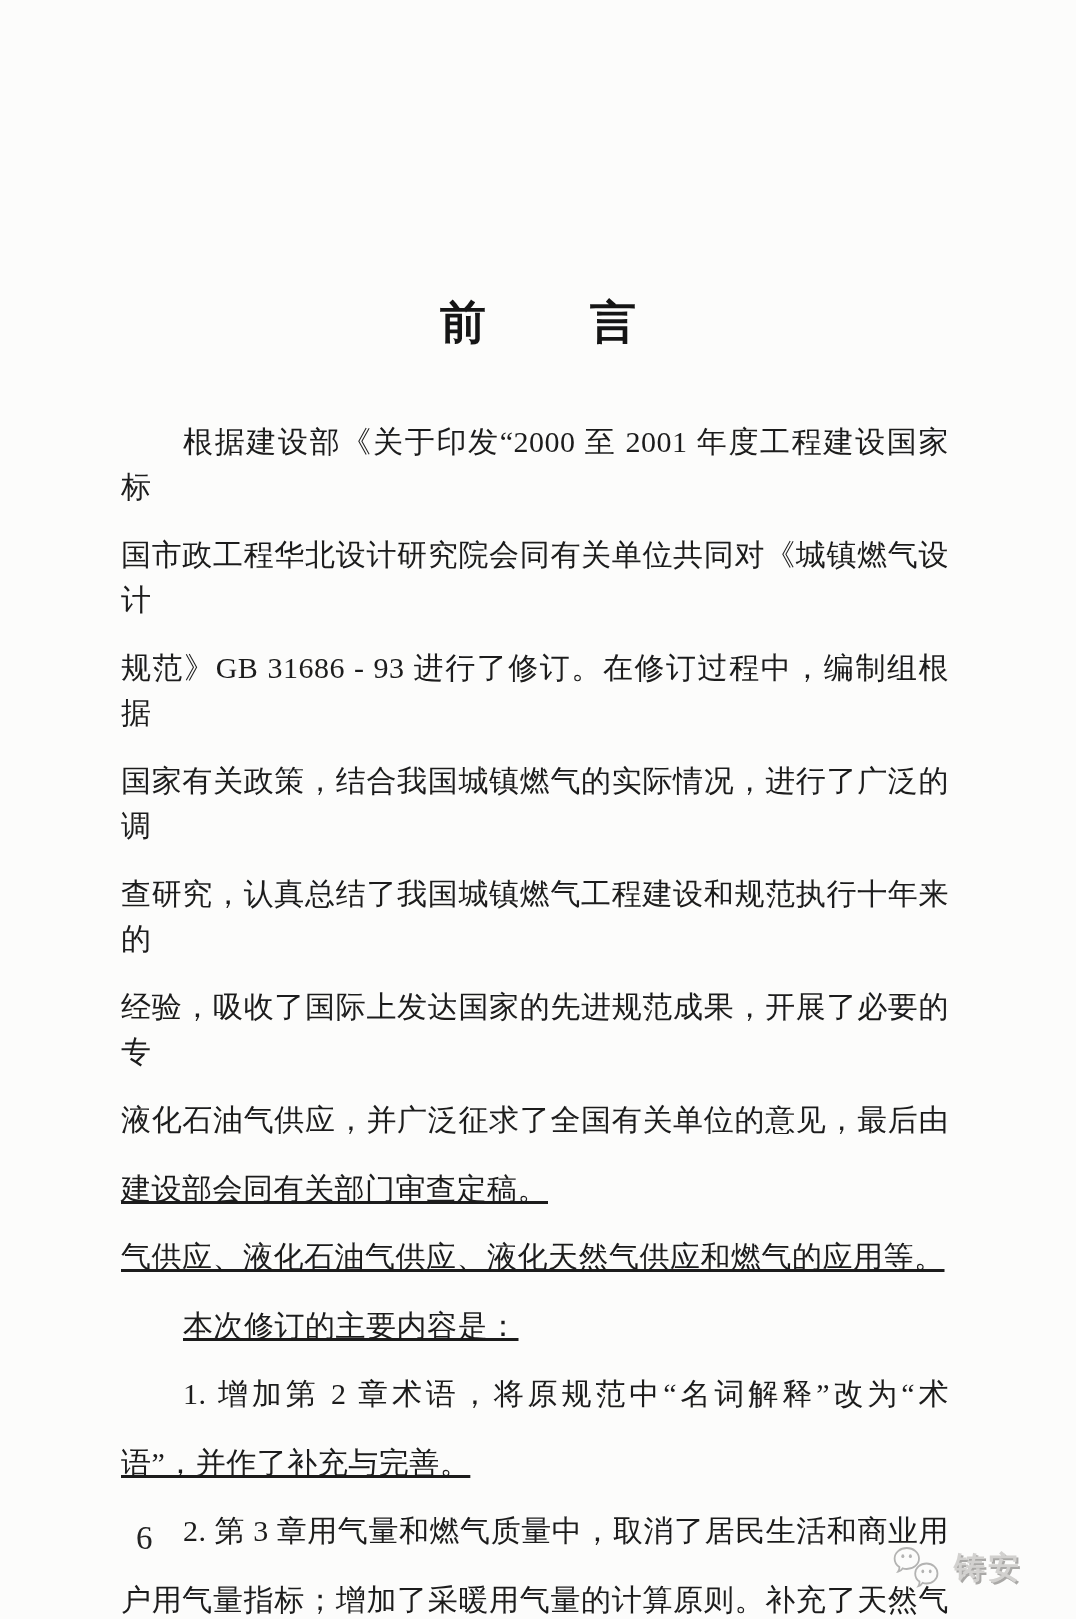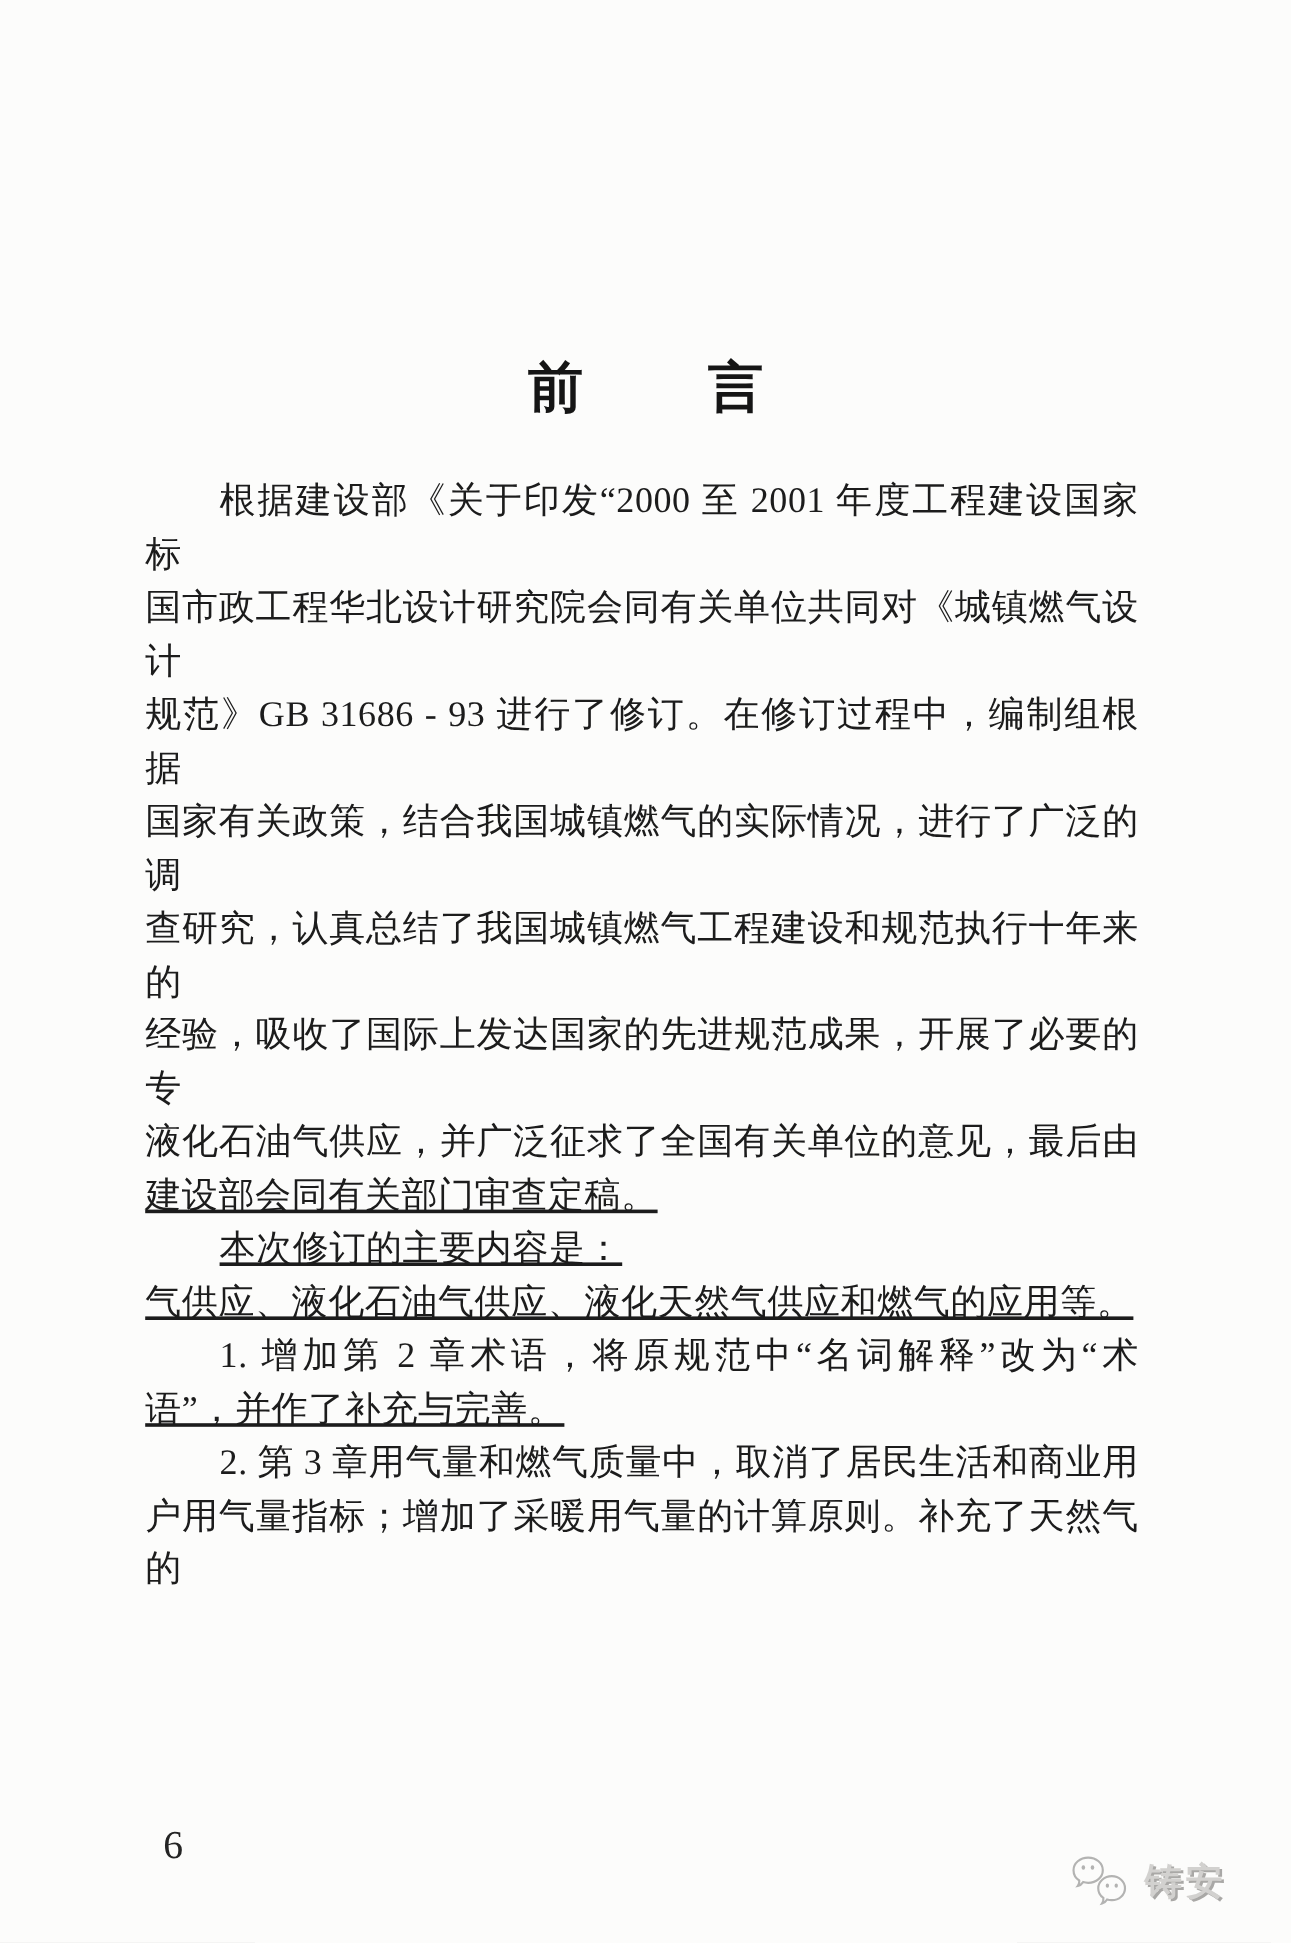--- a/index.html
+++ b/index.html
@@ -28,21 +28,21 @@
   }
   .body-text {
     position: absolute;
     top: 396px;
     left: 121px;
     width: 828px;
     font-size: 30px;
     line-height: 44.5px;
     letter-spacing: 0.5px;
   }
-  .line { text-align: justify; text-align-last: justify; white-space: normal; }
+  .line { text-align: justify; text-align-last: justify; white-space: normal; margin-top: 24px; }
   .line.endline { text-align-last: left; text-decoration: underline; }
   .line.indent { text-indent: 62px; }
   .page-number {
     position: absolute;
     top: 1518px;
     left: 136px;
     font-size: 33px;
     line-height: 40px;
     color: #242424;
   }
@@ -76,22 +76,22 @@
 
   <div class="body-text">
       <div class="line indent">根据建设部《关于印发“2000 至 2001 年度工程建设国家标</div>
       <div class="line">国市政工程华北设计研究院会同有关单位共同对《城镇燃气设计</div>
       <div class="line">规范》GB 31686 - 93 进行了修订。在修订过程中，编制组根据</div>
       <div class="line">国家有关政策，结合我国城镇燃气的实际情况，进行了广泛的调</div>
       <div class="line">查研究，认真总结了我国城镇燃气工程建设和规范执行十年来的</div>
       <div class="line">经验，吸收了国际上发达国家的先进规范成果，开展了必要的专</div>
       <div class="line">液化石油气供应，并广泛征求了全国有关单位的意见，最后由</div>
       <div class="line endline">建设部会同有关部门审查定稿。</div>
+      <div class="line endline">气供应、液化石油气供应、液化天然气供应和燃气的应用等。</div>
       <div class="line indent endline">本次修订的主要内容是：</div>
-      <div class="line endline">气供应、液化石油气供应、液化天然气供应和燃气的应用等。</div>
       <div class="line indent">1. 增加第 2 章术语，将原规范中“名词解释”改为“术</div>
       <div class="line endline">语”，并作了补充与完善。</div>
       <div class="line indent">2. 第 3 章用气量和燃气质量中，取消了居民生活和商业用</div>
       <div class="line">户用气量指标；增加了采暖用气量的计算原则。补充了天然气的</div>
     </div>
 
   <div class="page-number">6</div>
 
   <div class="watermark">
     <span class="wm-icon">

